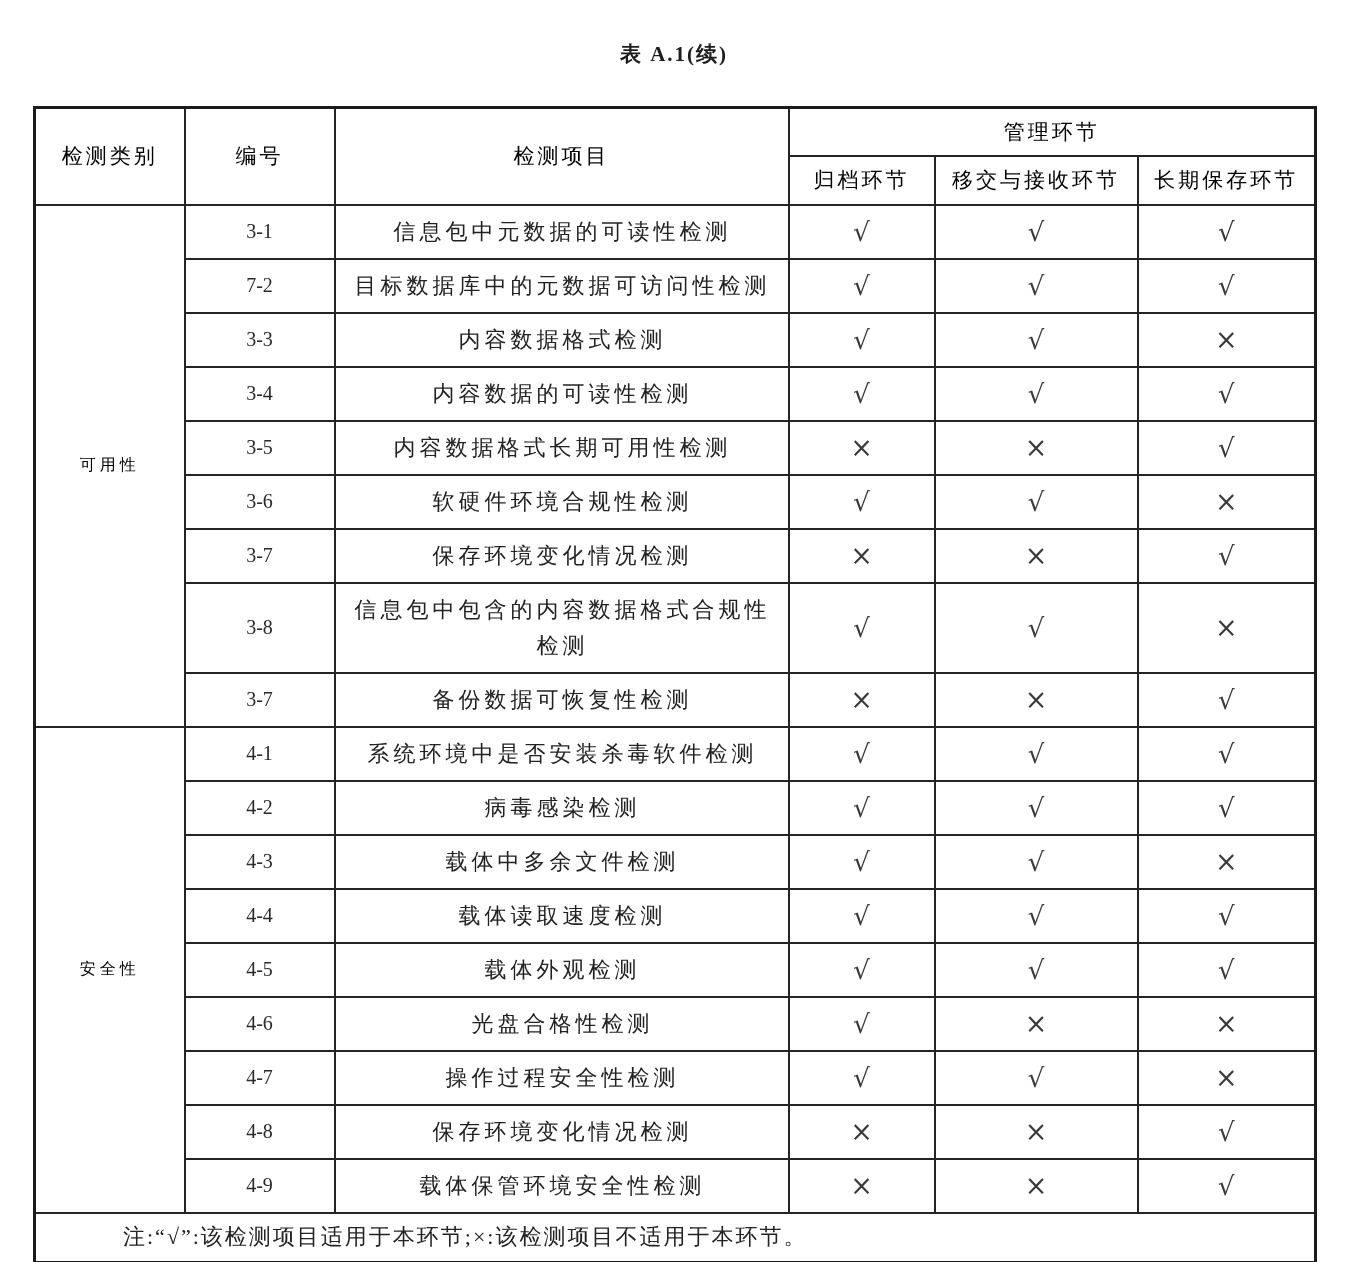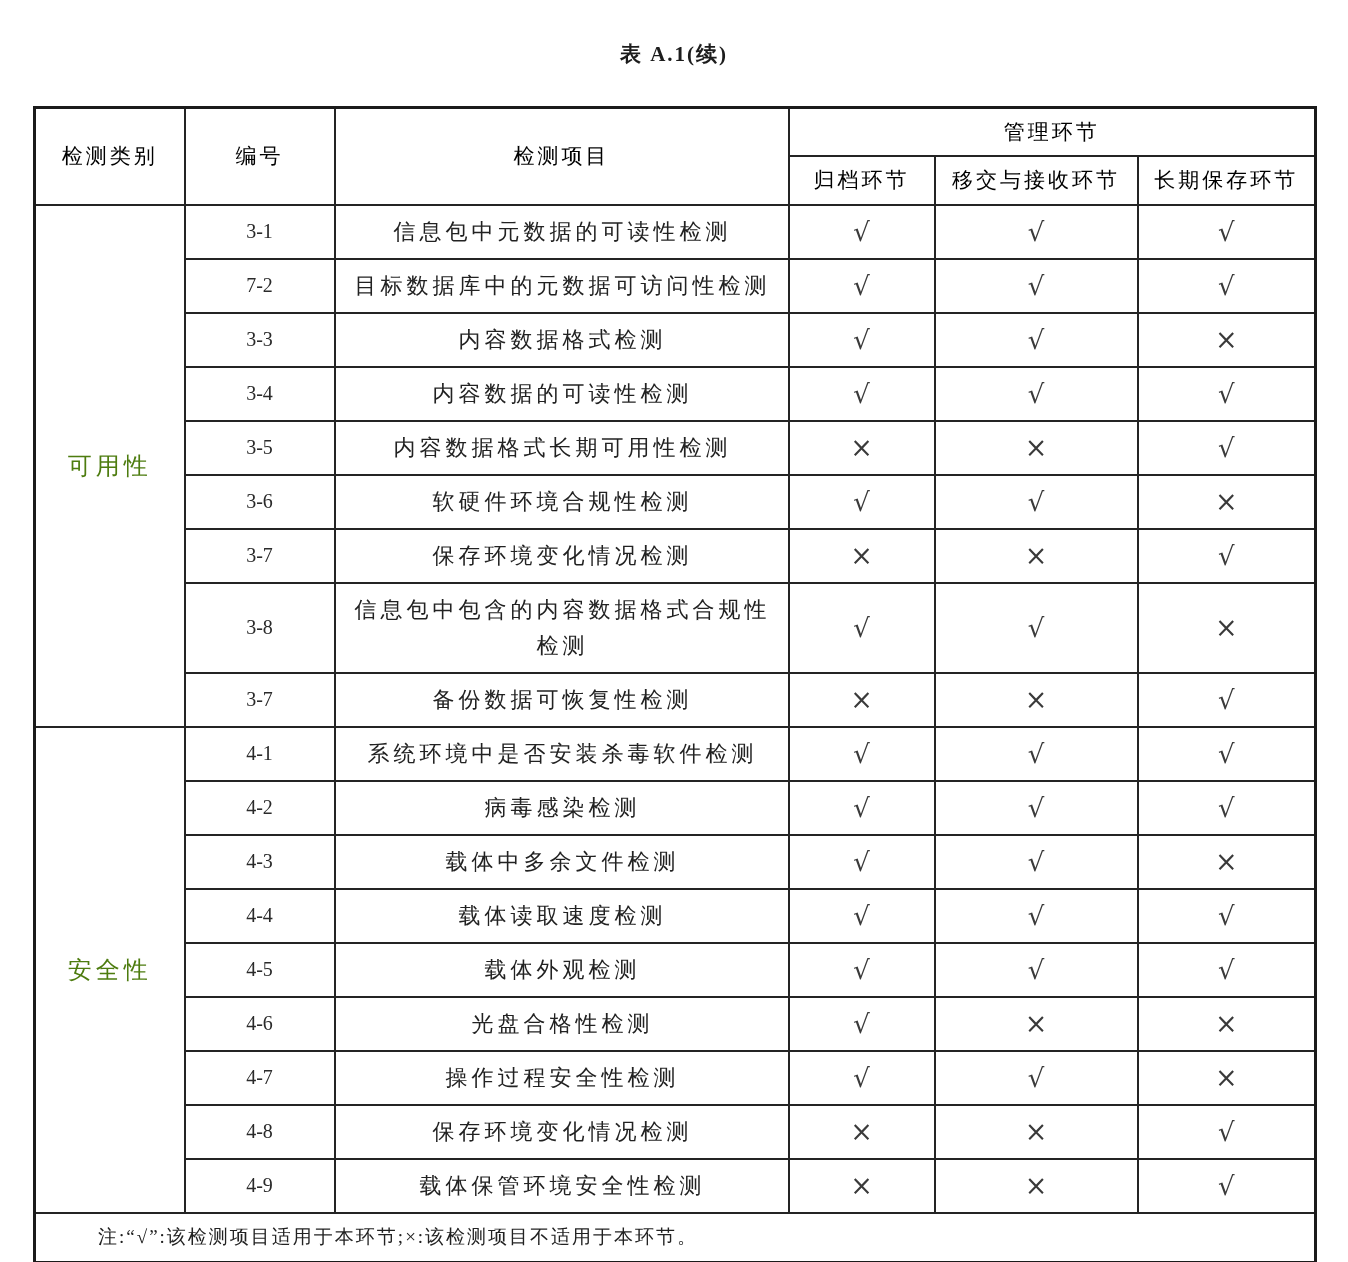--- a/index.html
+++ b/index.html
@@ -45,23 +45,23 @@
   }
   thead tr.hr1 { height: 48px; }
   thead tr.hr2 { height: 49px; }
   thead th {
     font-size: 21px;
     letter-spacing: 3px;
     color: #000000;
   }
   tbody tr { height: 50px; }
   td.category {
-    font-size: 24px;
+    font-size: 16px;
     letter-spacing: 4px;
-    color: #4d7c0f;
+    color: #000000;
   }
   td.rowno {
     font-size: 20px;
     font-family: "Liberation Serif", "DejaVu Serif", serif;
     color: #2a2a2a;
   }
   td.item {
     text-align: left;
     padding: 8px 16px 8px 18px;
     font-size: 22px;
@@ -69,22 +69,22 @@
     line-height: 36px;
     color: #222;
     margin-top: 37px;
   }
   td.mark { color: #3a3a3a; }
   td.mark.check { font-size: 26px; font-family: "DejaVu Sans", sans-serif; }
   td.mark.cross { font-size: 27px; font-family: "DejaVu Serif", serif; }
   tfoot tr { height: 50px; }
   tfoot td.note {
     text-align: left;
-    padding-left: 62px;
-    font-size: 19px;
+    padding-left: 87px;
+    font-size: 22px;
     letter-spacing: 2px;
     color: #222;
   }
 </style>
 </head>
 <body>
 
 <div class="page">
 
   <div class="doc-title">表 A.1(续)</div>

